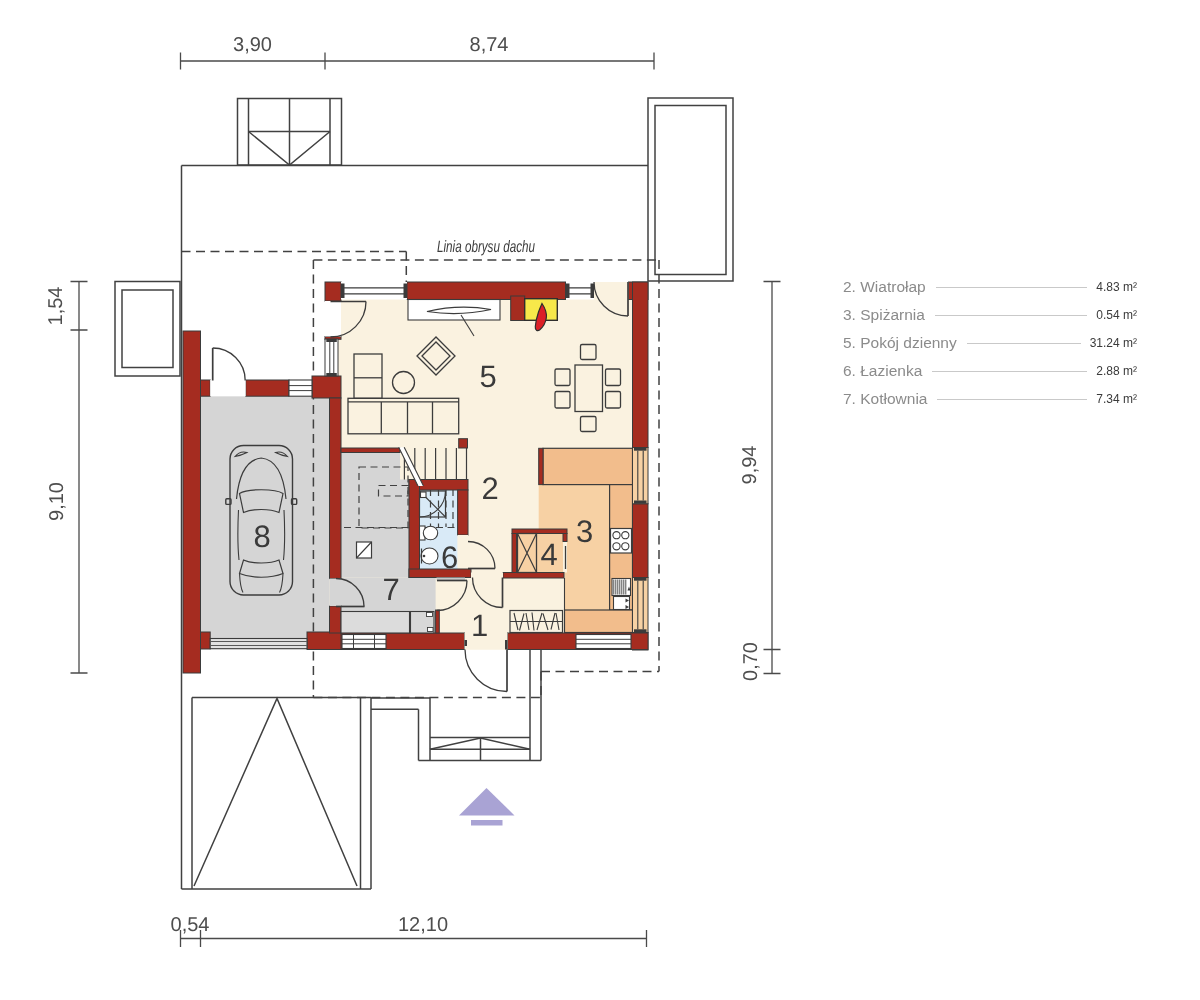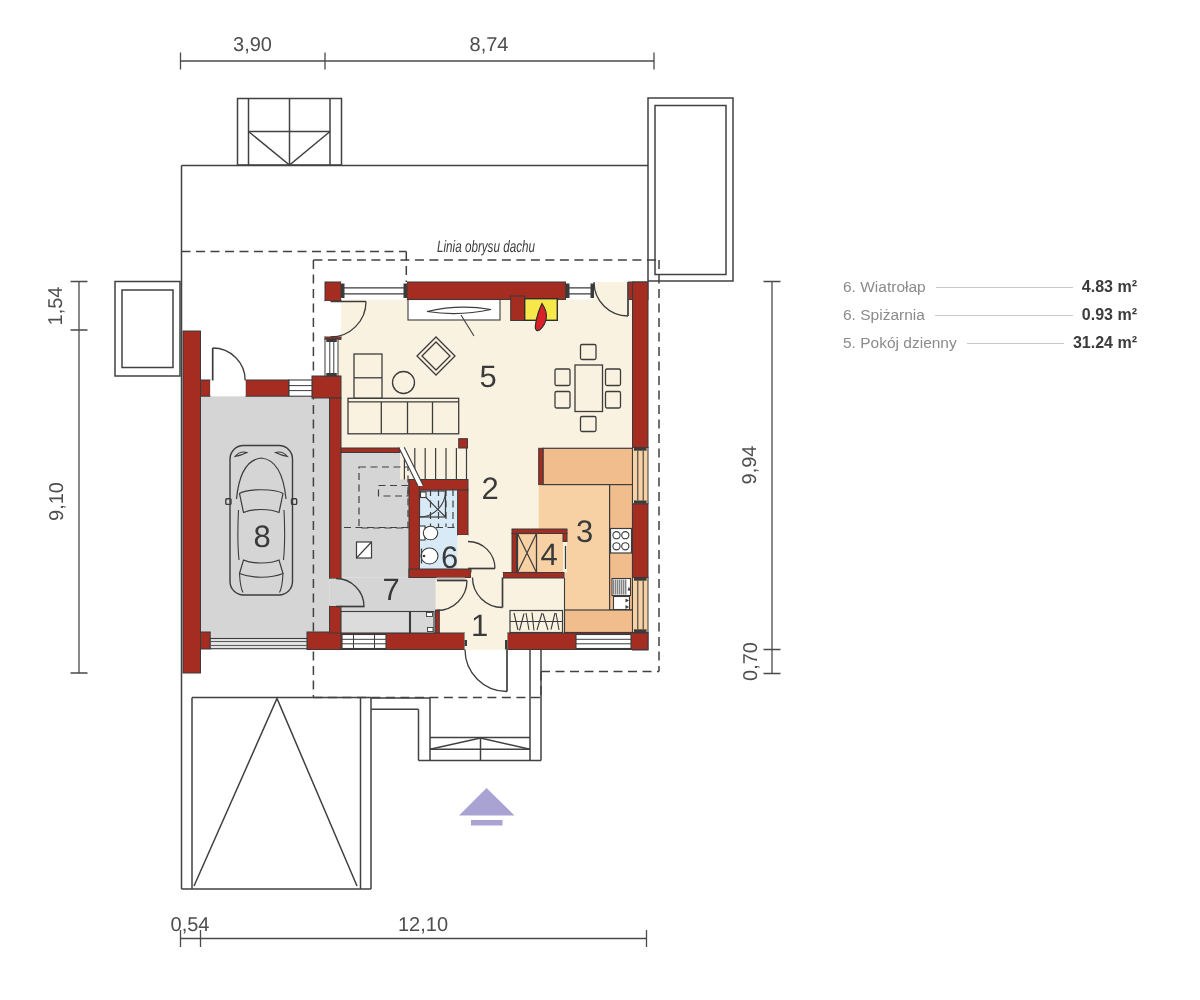--- a/index.html
+++ b/index.html
@@ -3,21 +3,21 @@
 <style>
 html,body{margin:0;padding:0;width:1200px;height:1000px;background:#fff;overflow:hidden}
 #page{position:relative;width:1200px;height:1000px;font-family:"Liberation Sans",sans-serif}
 svg{position:absolute;left:0;top:0}
 .num{font-family:"Liberation Sans",sans-serif;font-size:31px;fill:#3a3a3a}
 .dim{font-family:"Liberation Sans",sans-serif;font-size:20px;fill:#4e4e4e}
 .leg{position:absolute;left:843px;top:273px;width:294px}
 .leg .row{display:flex;align-items:center;height:28.1px;font-size:15.5px}
 .leg .nm{color:#8b8b8b;white-space:nowrap}
 .leg .fl{flex:1;border-top:1.5px solid #c9c9c9;margin:0 9px 0 10px}
-.leg .vl{color:#3b3b3b;font-weight:bold;font-size:16px;white-space:nowrap}
+.leg .vl{color:#3b3b3b;font-weight:normal;font-size:12px;white-space:nowrap}
 </style></head>
 <body>
 <div id="page">
 <svg width="1200" height="1000" viewBox="0 0 1200 1000" text-rendering="geometricPrecision">
 <g id="floors">
 
 <rect x="325" y="290" width="323" height="359.5" fill="#faf2e0"></rect>
 
 <rect x="200.5" y="396.2" width="129" height="252.6" fill="#d5d5d5"></rect>
 
@@ -329,28 +329,38 @@
 <text class="dim" x="190" y="931">0,54</text>
 <text class="dim" x="423" y="931">12,10</text>
 <text class="dim" transform="translate(62,306) rotate(-90)">1,54</text>
 <text class="dim" transform="translate(62.5,501.5) rotate(-90)">9,10</text>
 <text class="dim" transform="translate(756,465) rotate(-90)">9,94</text>
 <text class="dim" transform="translate(756.5,661.5) rotate(-90)">0,70</text>
 </g>
 </svg>
 <div class="leg">
 <div class="row">
-        <span class="nm">6. Wiatrołap</span>
+        <span class="nm">2. Wiatrołap</span>
         <span class="fl"></span>
         <span class="vl">4.83 m²</span>
       </div>
 <div class="row">
-        <span class="nm">6. Spiżarnia</span>
-        <span class="fl"></span>
-        <span class="vl">0.93 m²</span>
+        <span class="nm">3. Spiżarnia</span>
+        <span class="fl"></span>
+        <span class="vl">0.54 m²</span>
       </div>
 <div class="row">
         <span class="nm">5. Pokój dzienny</span>
         <span class="fl"></span>
         <span class="vl">31.24 m²</span>
+      </div>
+<div class="row">
+        <span class="nm">6. Łazienka</span>
+        <span class="fl"></span>
+        <span class="vl">2.88 m²</span>
+      </div>
+<div class="row">
+        <span class="nm">7. Kotłownia</span>
+        <span class="fl"></span>
+        <span class="vl">7.34 m²</span>
       </div>
 </div>
 </div>
 
 </body></html>

